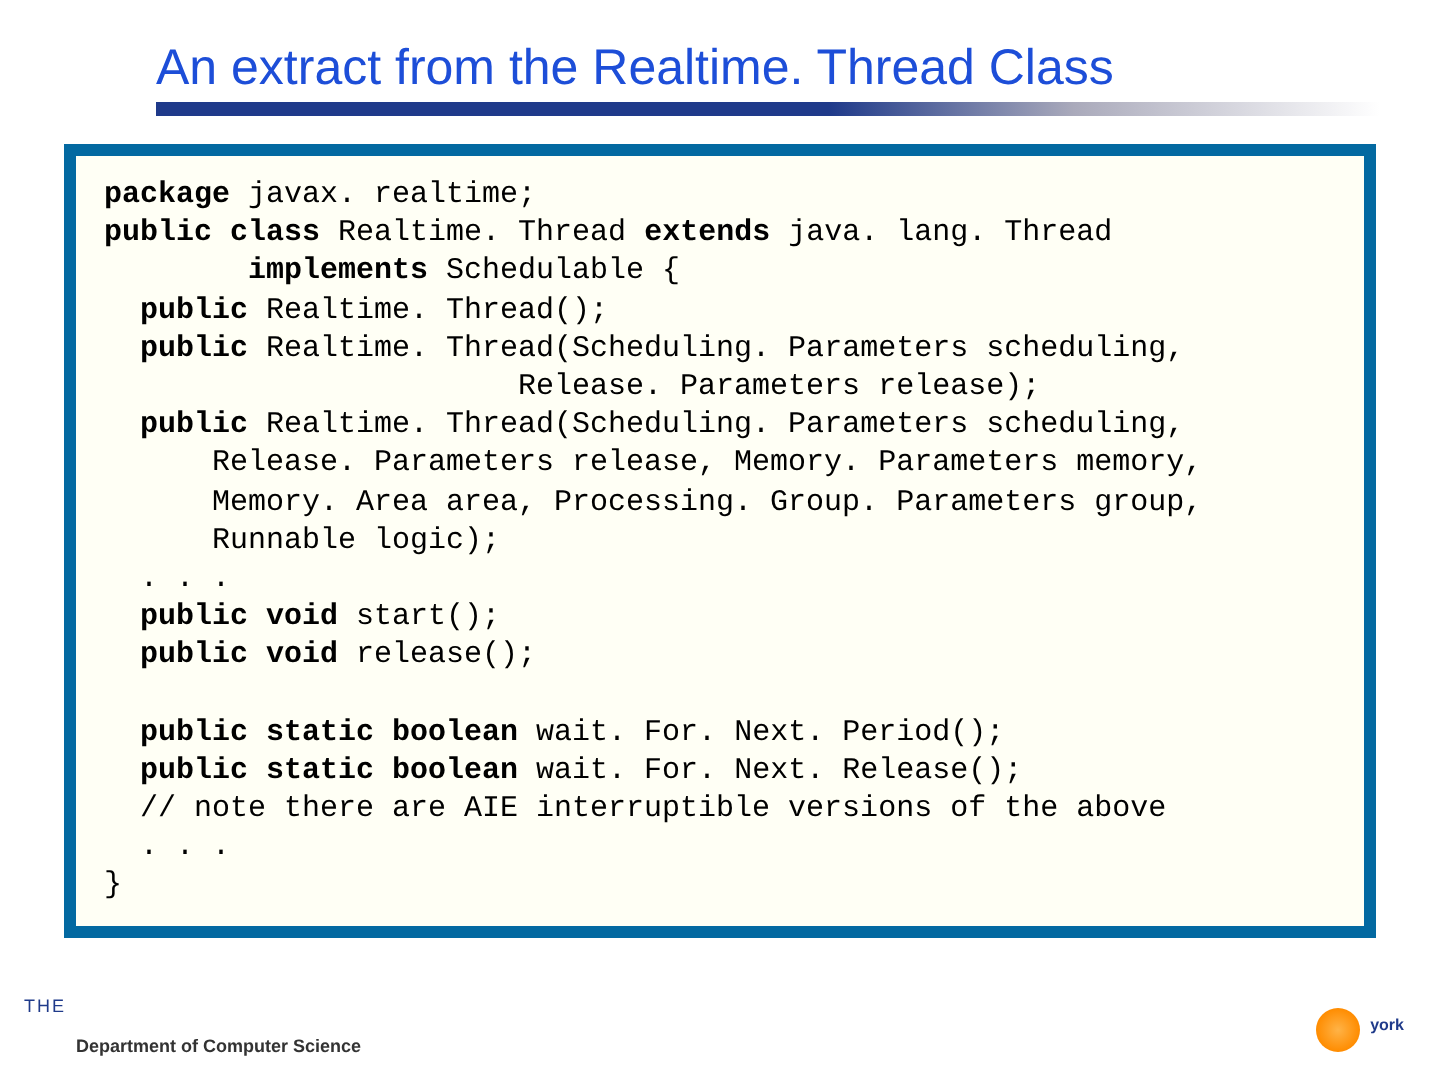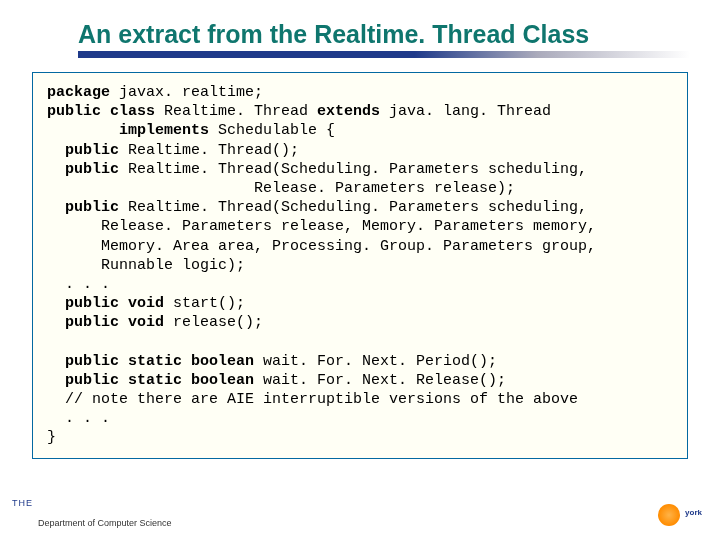--- a/index.html
+++ b/index.html
@@ -16,31 +16,31 @@
     height: 100%;
     padding: 20px 30px 0 30px;
     position: relative;
   }
   .title-wrap {
     padding-left: 48px;
     margin-bottom: 4px;
   }
   .title {
     font-size: 25px;
-    color: #0f766e;
-    font-weight: bold;
+    color: #1d4ed8;
+    font-weight: normal;
   }
   .title-underline {
     height: 7px;
     background: linear-gradient(to right, #1f3a8a 0%, #1f3a8a 55%, #aab 75%, #fff 100%);
     margin-top: 2px;
   }
   .code-box {
     margin: 14px 2px 0 2px;
-    border: 1px solid #0369a1;
+    border: 6px solid #0369a1;
     background: #fffff5;
     padding: 10px 14px 10px 14px;
     font-family: "Courier New", Courier, monospace;
     font-size: 15px;
     line-height: 1.28;
     color: #000;
     white-space: pre;
   }
   .kw { font-weight: bold; }
   .footer {
@@ -60,20 +60,21 @@
     color: #1f3a8a;
     font-weight: normal;
     letter-spacing: 1px;
   }
   .dept {
     position: absolute;
     left: 38px;
     bottom: 12px;
     font-size: 9px;
     color: #333;
+    font-weight: bold;
   }
   .logo-right {
     position: absolute;
     right: 18px;
     bottom: 10px;
     width: 44px;
     height: 28px;
   }
   .logo-right .sun {
     width: 22px;

